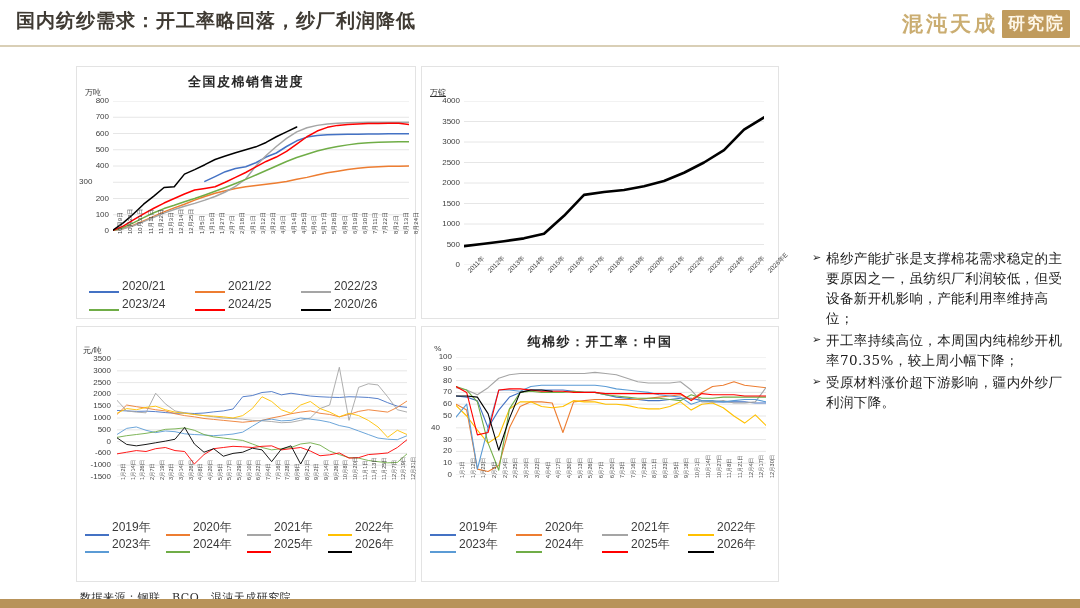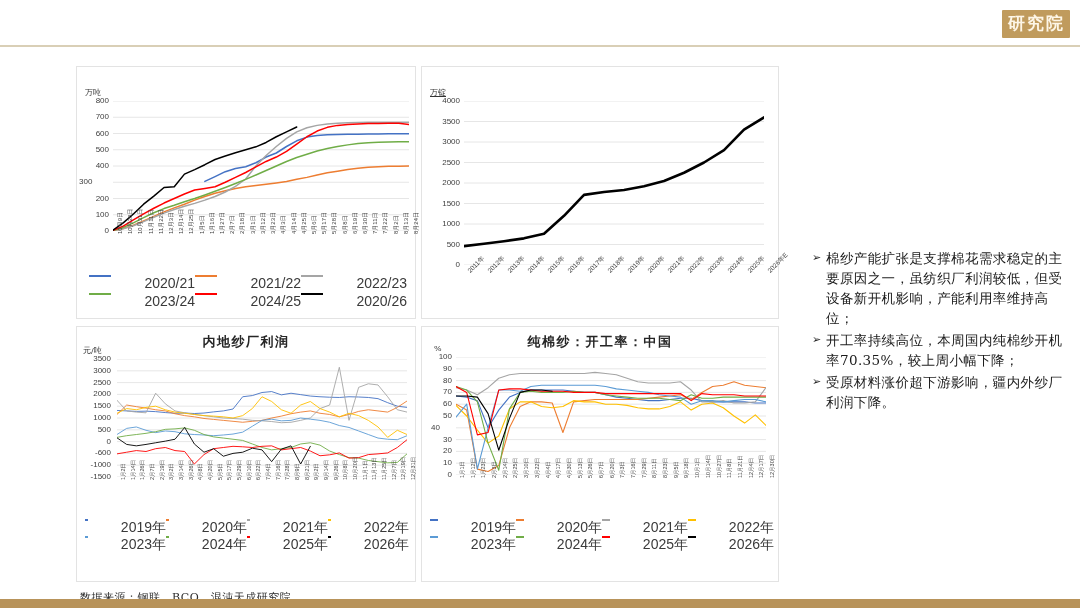--- a/index.html
+++ b/index.html
@@ -55,21 +55,21 @@
   .xwrap{position:absolute;}
   .xt{
     position:absolute;font-size:6px;color:#404040;
     transform-origin:left top;white-space:nowrap;
     font-family:"Liberation Sans",sans-serif;
   }
   .xt.rot90{transform:rotate(-90deg);}
   .xt.rot45{transform:rotate(-45deg);}
 
   .legend{position:absolute;display:flex;flex-wrap:wrap;}
-  .lgi{display:flex;align-items:flex-start;font-size:14px;color:#3a3a3a;gap:30px;}
+  .lgi{display:flex;align-items:flex-end;font-size:12px;color:#3a3a3a;}
   .lgline{width:30px;height:0;border-top-width:2.2px;border-top-style:solid;margin-right:3px;}
   .lgtxt{white-space:nowrap;}
 
   
   .bullets{position:absolute;left:812px;top:248px;width:258px;}
   .bl{display:flex;margin-bottom:2px;}
   .blmark{
     flex:0 0 14px;font-size:11px;color:#222;line-height:20px;
     font-family:"DejaVu Sans",sans-serif;
   }
@@ -85,27 +85,30 @@
     font-size:11px;color:#2b2b2b;letter-spacing:.5px;
   }
   .footbar{position:absolute;left:0;bottom:0;width:1080px;height:9px;background:#b8935a;}
 </style>
 </head>
 <body>
 
 <div class="slide">
 
   <div class="header">
+    <div class="hdr-title">国内纺纱需求：开工率略回落，纱厂利润降低</div>
     <div class="logo">
+      <span class="logo-text">混沌天成</span>
       <span class="logo-badge">研究院</span>
     </div>
     <div class="hdr-rule"></div>
   </div>
 
   <div class="chartbox c1">
+    <div class="ct">全国皮棉销售进度</div>
     <div class="yunit" style="left:8px;top:20px;">万吨</div>
     <div class="ylab" id="c1y" style="left: 2px; top: 0px; width: 30px;">
         <div style="position: absolute; right: 0px; top: 160px; width: 30px; text-align: right;">0</div>
         <div style="position: absolute; right: 0px; top: 143.75px; width: 30px; text-align: right;">100</div>
         <div style="position: absolute; right: 0px; top: 127.5px; width: 30px; text-align: right;">200</div>
         <div style="position: absolute; right: 0px; top: 111.25px; width: 30px; text-align: left;">300</div>
         <div style="position: absolute; right: 0px; top: 95px; width: 30px; text-align: right;">400</div>
         <div style="position: absolute; right: 0px; top: 78.75px; width: 30px; text-align: right;">500</div>
         <div style="position: absolute; right: 0px; top: 62.5px; width: 30px; text-align: right;">600</div>
         <div style="position: absolute; right: 0px; top: 46.25px; width: 30px; text-align: right;">700</div>
@@ -231,21 +234,20 @@
         <div class="xt rot45" style="left: 202px; top: 2px; font-size: 6.5px;">2021年</div>
         <div class="xt rot45" style="left: 222px; top: 2px; font-size: 6.5px;">2022年</div>
         <div class="xt rot45" style="left: 242px; top: 2px; font-size: 6.5px;">2023年</div>
         <div class="xt rot45" style="left: 262px; top: 2px; font-size: 6.5px;">2024年</div>
         <div class="xt rot45" style="left: 282px; top: 2px; font-size: 6.5px;">2025年</div>
         <div class="xt rot45" style="left: 302px; top: 2px; font-size: 6.5px;">2026年E</div>
       </div>
   </div>
 
   <div class="chartbox c3">
-    <div class="ct">内地纱厂利润</div>
     <div class="yunit" style="left:6px;top:18px;">元/吨</div>
     <div class="ylab" id="c3y" style="left: 0px; top: 0px; width: 34px;">
         <div style="position: absolute; right: 0px; top: 28px; width: 34px; text-align: right;">3500</div>
         <div style="position: absolute; right: 0px; top: 39.8px; width: 34px; text-align: right;">3000</div>
         <div style="position: absolute; right: 0px; top: 51.6px; width: 34px; text-align: right;">2500</div>
         <div style="position: absolute; right: 0px; top: 63.4px; width: 34px; text-align: right;">2000</div>
         <div style="position: absolute; right: 0px; top: 75.2px; width: 34px; text-align: right;">1500</div>
         <div style="position: absolute; right: 0px; top: 87px; width: 34px; text-align: right;">1000</div>
         <div style="position: absolute; right: 0px; top: 98.8px; width: 34px; text-align: right;">500</div>
         <div style="position: absolute; right: 0px; top: 110.6px; width: 34px; text-align: right;">0</div>

